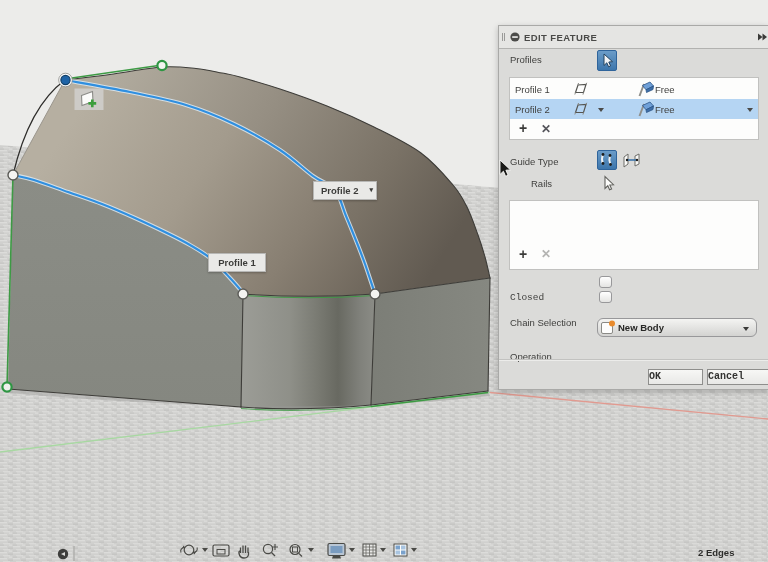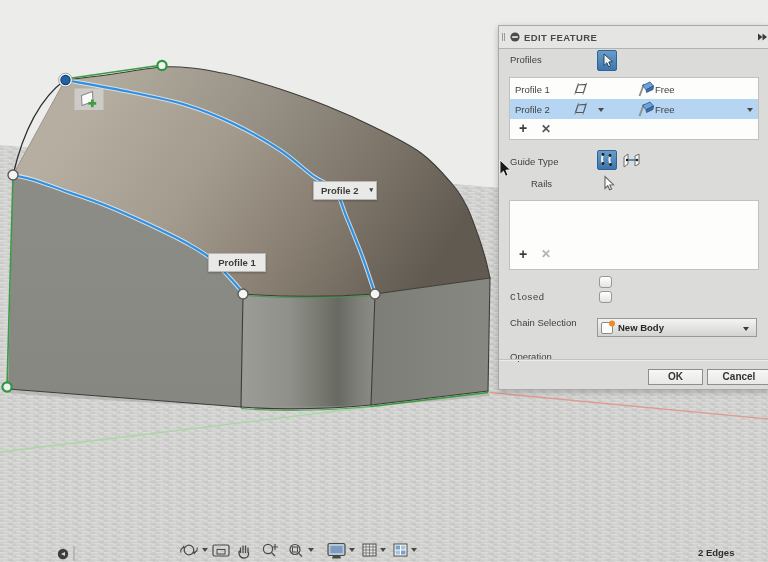--- a/index.html
+++ b/index.html
@@ -14,21 +14,21 @@
        font-size:9.5px;color:#3f3f3d;}
   #dlghead{position:absolute;left:0;top:0;width:100%;height:22px;background:#e5e5e3;border-bottom:1px solid #b2b2b0;text-align:center;}
   #dlghead .title{position:absolute;left:25px;top:6px;font-weight:bold;font-size:9.5px;color:#4a4a48;letter-spacing:.4px;}
   .row-label{position:absolute;left:11px;color:#3f3f3d;}
   .whitebox{position:absolute;left:10px;width:250px;background:#fdfdfc;border:1px solid #c1c1bf;box-sizing:border-box;}
   .bluebtn{position:absolute;width:20px;height:20px;background:linear-gradient(#6b9cc8,#3d76ac);
            border:1px solid #2f649b;border-radius:2px;box-sizing:border-box;}
   .cb{position:absolute;width:13px;height:12px;border:1px solid #98989a;border-radius:3px;
       background:linear-gradient(#ffffff,#e4e4e2);box-sizing:border-box;}
   .btn{position:absolute;height:16px;background:linear-gradient(#f7f7f5,#e8e8e6);border:1px solid #8e8e8c;
-       box-sizing:border-box;text-align:center;font-weight:bold;font-size:10px;color:#333331;line-height:14px;}
+       box-sizing:border-box;text-align:left;font-weight:bold;font-size:10px;color:#333331;line-height:14px;font-family:Liberation Mono, monospace;}
   
   #edges{position:absolute;left:698px;top:547px;font-size:9.5px;font-weight:bold;color:#2e2e2c;}
 </style>
 </head>
 <body>
 <div id="stage">
   <svg id="scene" width="768" height="562" viewBox="0 0 768 562">
     <defs>
       <pattern id="dith" width="13" height="6" patternUnits="userSpaceOnUse">
         <rect width="13" height="6" fill="#d0d0ce"></rect>
@@ -209,21 +209,21 @@
         <text x="13" y="58" font-size="14" font-weight="bold" fill="#3a3a38" text-anchor="middle" font-family="Liberation Sans">+</text>
         <text x="36" y="57" font-size="12" font-weight="bold" fill="#b4b4b2" text-anchor="middle" font-family="Liberation Sans">✕</text>
       </svg>
     </div>
     <div class="row-label" style="top:251px;margin-top:40px;">Chain Selection</div>
     <div class="cb" style="left:100px;top:250px;"></div>
     <div class="row-label" style="top:266px;font-family:Liberation Mono, monospace;">Closed</div>
     <div class="cb" style="left:100px;top:265px;"></div>
     <div class="row-label" style="top:297px;margin-top:28px;">Operation</div>
     <div style="position:absolute;left:98px;top:292px;width:160px;height:19px;background:linear-gradient(#f4f4f2,#d3d3d1);
-         border:1px solid #98989a;border-radius:0;box-sizing:border-box;">
+         border:1px solid #98989a;border-radius:6px;box-sizing:border-box;">
       <svg width="16" height="16" style="position:absolute;left:2px;top:1px;">
         <rect x="1.5" y="2.5" width="11" height="11" rx="1.5" fill="#fdfdfc" stroke="#8a8a86" stroke-width="1"></rect>
         <circle cx="12" cy="3.5" r="3" fill="#e98b2d"></circle>
       </svg>
       <span style="position:absolute;left:20px;top:3px;font-weight:bold;color:#282826;">New Body</span>
       <svg width="8" height="7" style="position:absolute;right:6px;top:7px;">
           <path d="M1,1 l6,0 l-3,4 Z" fill="#3a3a38"></path>
         </svg>
     </div>
     <div style="position:absolute;left:0;top:333px;width:100%;border-top:1px solid #c2c2c0;border-bottom:1px solid #ececea;"></div>

